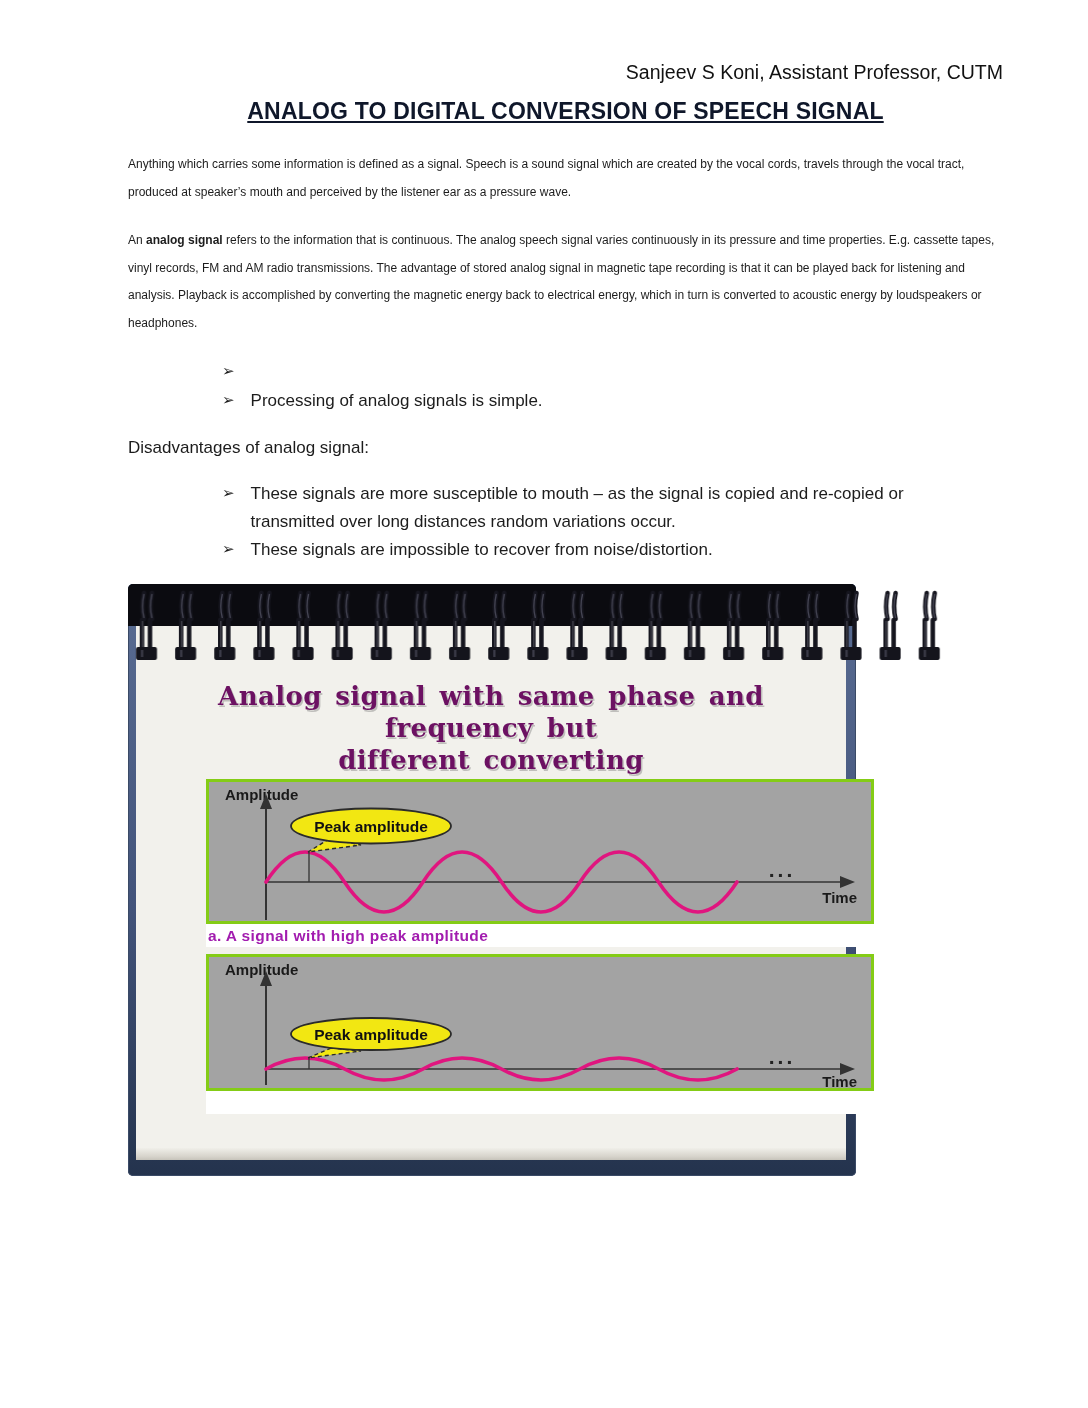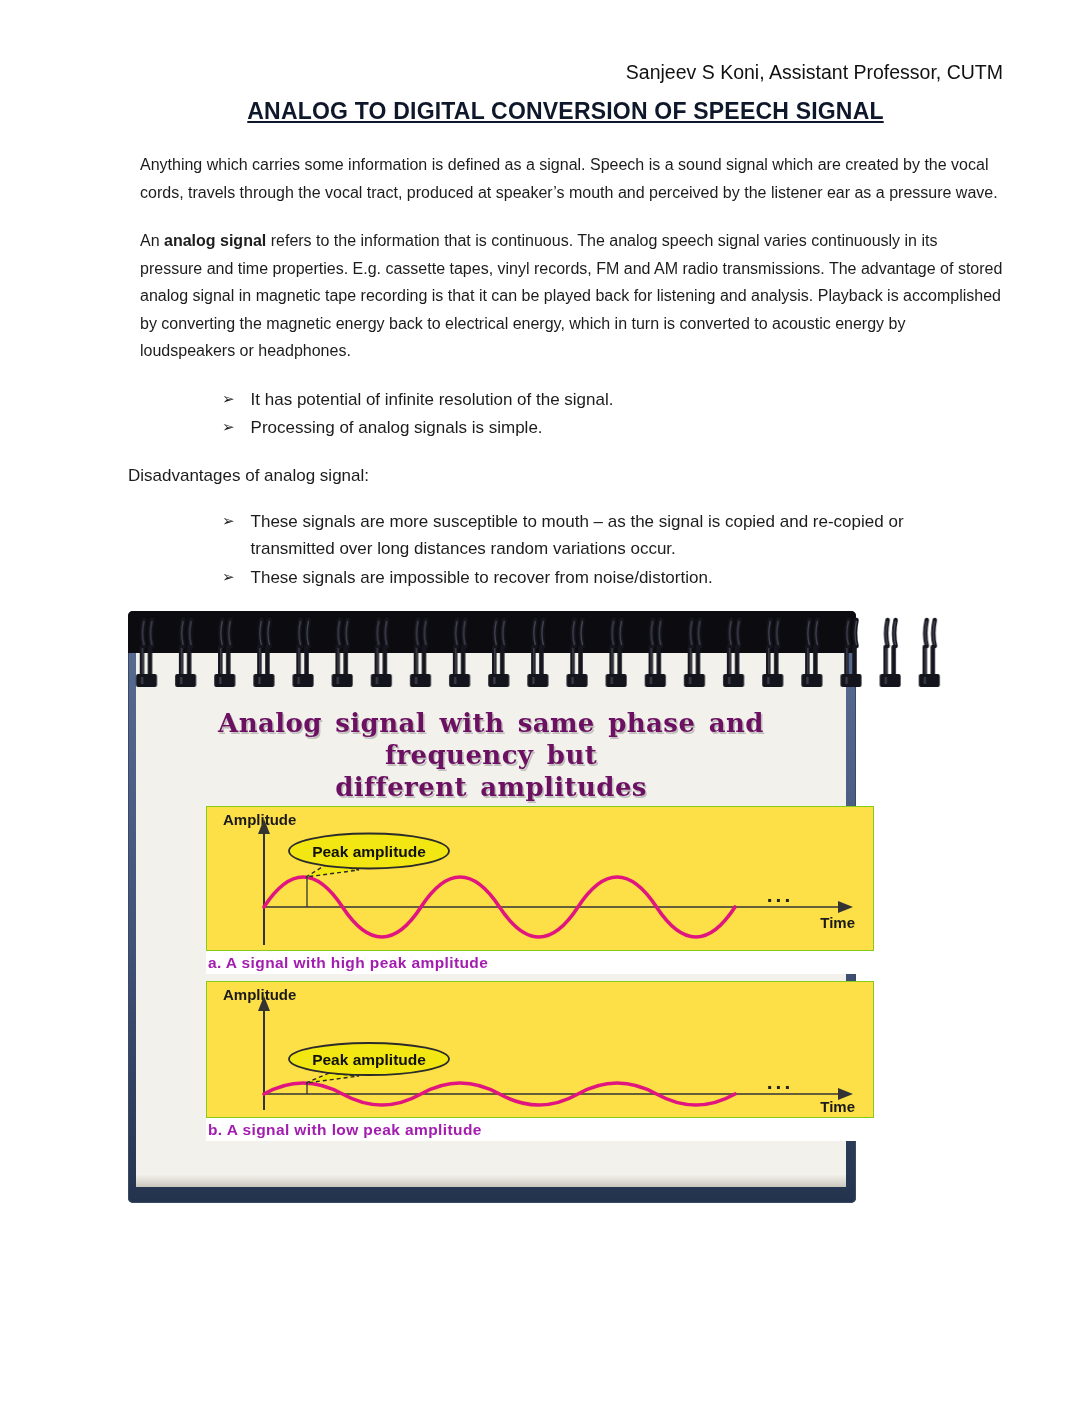--- a/index.html
+++ b/index.html
@@ -9,21 +9,21 @@
   }
   .page{padding:60px 85px 0 128px;}
 
   .byline{
     text-align:right;font-size:19.5px;line-height:24px;margin:0 0 14px 0;color:#111;
   }
   .doc-title{
     text-align:center;font-size:23px;font-weight:bold;letter-spacing:.2px;
     text-decoration:underline;margin:0 0 26px 0;color:#0f172a;
   }
-  p.bodytext{font-size:16px;line-height:27.5px;margin:0 0 21px 12px;}
+  p.bodytext{font-size:12px;line-height:27.5px;margin:0 0 21px 0;}
   p.section-heading{font-size:17px;line-height:27px;margin:0 0 19px 0;}
 
   .blist{margin:0 0 20px 0;}
   .li{display:flex;gap:16px;padding-left:94px;font-size:17px;line-height:27.5px;margin:0 0 1px 0;}
   .li .marker{flex:0 0 auto;font-family:"DejaVu Sans",sans-serif;font-size:15px;line-height:27.5px;}
   .li .li-text{max-width:676px;}
 
   
   .notebook{
     position:relative;width:728px;height:592px;margin-top:14px;
@@ -47,21 +47,21 @@
   .nb-title{
     position:absolute;top:90px;left:20px;right:20px;z-index:1;
     text-align:center;font-family:"DejaVu Serif",serif;font-weight:bold;
     font-size:26px;line-height:32px;color:#6c1162;letter-spacing:.4px;word-spacing:4px;
     text-shadow:1.5px 1.5px 0 rgba(110,110,110,.38);
   }
 
   .fig-card{position:absolute;left:70px;width:700px;background:#ffffff;z-index:1;}
   .card-a{top:189px;height:168px;}
   .card-b{top:364px;height:160px;}
-  .plot{width:668px;height:145px;border:1px solid #84cc16;box-sizing:border-box;background:#fde047;}
+  .plot{width:668px;height:145px;border:3px solid #84cc16;box-sizing:border-box;background:#a3a3a3;}
   .card-b .plot{height:137px;}
   .plot svg{display:block;}
   .fig-caption{
     font-size:15.5px;font-weight:600;letter-spacing:.4px;color:#a21caf;
     padding:3px 2px 0 2px;
   }
 
   
   .ax{font-family:"Liberation Sans",sans-serif;font-size:15px;font-weight:600;fill:#1a1a1a;}
   .axline{stroke:#333;stroke-width:2;}
@@ -83,21 +83,20 @@
   <h1 class="doc-title">ANALOG TO DIGITAL CONVERSION OF SPEECH SIGNAL</h1>
 
   <p class="bodytext">Anything which carries some information is defined as a signal. Speech is a sound signal which are created by the vocal cords, travels through the vocal tract, produced at speaker’s mouth and perceived by the listener ear as a pressure wave.</p>
 
   <p class="bodytext"><span>An </span><b>analog signal</b><span> refers to the information that is continuous. The analog speech signal varies continuously in its pressure and time properties. E.g. cassette tapes, vinyl records, FM and AM radio transmissions. The advantage of stored analog signal in magnetic tape recording is that it can be played back for listening and analysis. Playback is accomplished by converting the magnetic energy back to electrical energy, which in turn is converted to acoustic energy by loudspeakers or headphones.</span></p>
 
 
   <div class="blist">
     <div class="li">
       <span class="marker">➢</span>
-      <span class="li-text">It has potential of infinite resolution of the signal.</span>
     </div>
     <div class="li">
       <span class="marker">➢</span>
       <span class="li-text">Processing of analog signals is simple.</span>
     </div>
   </div>
 
   <p class="section-heading">Disadvantages of analog signal:</p>
 
   <div class="blist">
@@ -110,21 +109,21 @@
       <span class="li-text">These signals are impossible to recover from noise/distortion.</span>
     </div>
   </div>
 
   <div class="notebook">
 
     <div class="nb-page">
 
       <div class="nb-title">
         <span>Analog signal with same phase and frequency but</span><br>
-        <span>different amplitudes</span>
+        <span>different converting</span>
       </div>
 
       <div class="fig-card card-a">
         <div class="plot">
           <svg width="666" height="143" viewBox="0 0 666 143">
             <text class="ax" x="16" y="18">Amplitude</text>
             <line class="axline" x1="57" y1="138" x2="57" y2="24"></line>
             <polygon points="57,12 51,27 63,27" fill="#333"></polygon>
             <line class="axline2" x1="57" y1="100" x2="634" y2="100"></line>
             <polygon points="646,100 631,94 631,106" fill="#333"></polygon>
@@ -150,21 +149,20 @@
             <polygon points="646,112 631,106 631,118" fill="#333"></polygon>
             <path class="wave" d="M57,112 Q96,90 135.5,112 T214,112 T292.5,112 T371,112 T449.5,112 T528,112"></path>
             <line class="peakline" x1="100" y1="101" x2="100" y2="112"></line>
             <path class="tail" d="M122,91 L99,101 L152,94 Z"></path>
             <ellipse class="callout" cx="162" cy="77" rx="80" ry="16"></ellipse>
             <text class="callout-text" x="162" y="83" text-anchor="middle">Peak amplitude</text>
             <text class="dots" x="573" y="107" text-anchor="middle">...</text>
             <text class="ax" x="648" y="130" text-anchor="end">Time</text>
           </svg>
         </div>
-        <div class="fig-caption">b. A signal with low peak amplitude</div>
       </div>
 
     </div>
 
     <div class="nb-band"></div>
 
     <svg class="nb-coils" width="822" height="80" viewBox="0 0 822 80">
       <defs>
         <pattern id="coilp" width="39.14" height="80" patternUnits="userSpaceOnUse">
           <path d="M16,6 q-3,14 0,26" stroke="#15151e" stroke-width="4.5" fill="none" stroke-linecap="round"></path>

